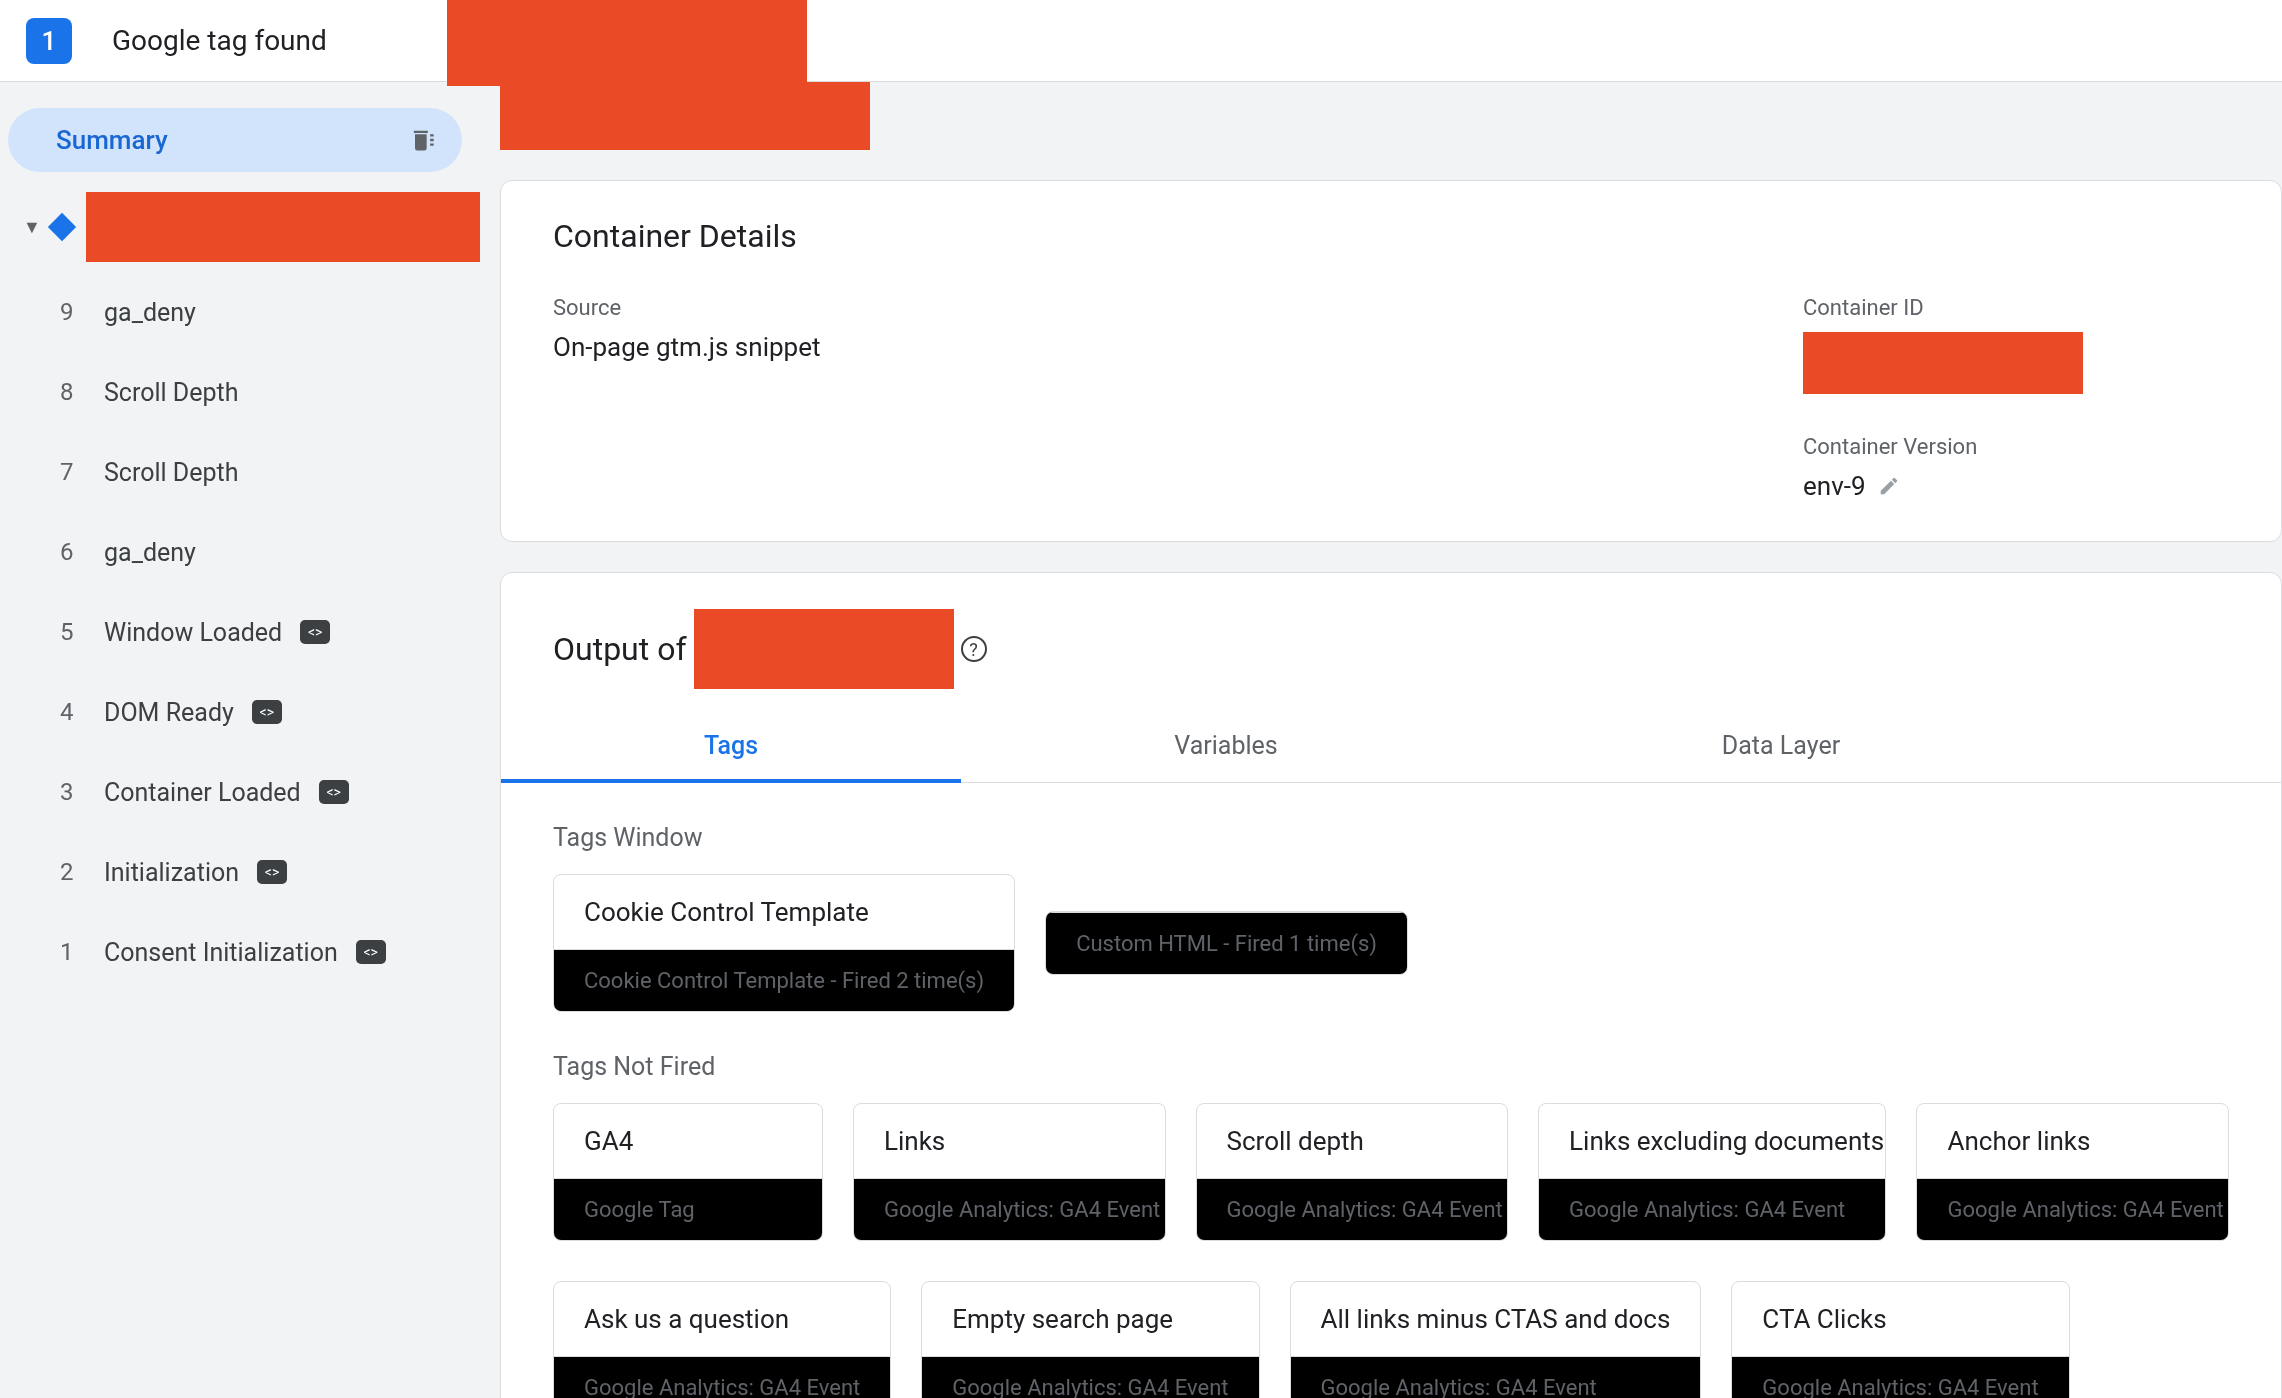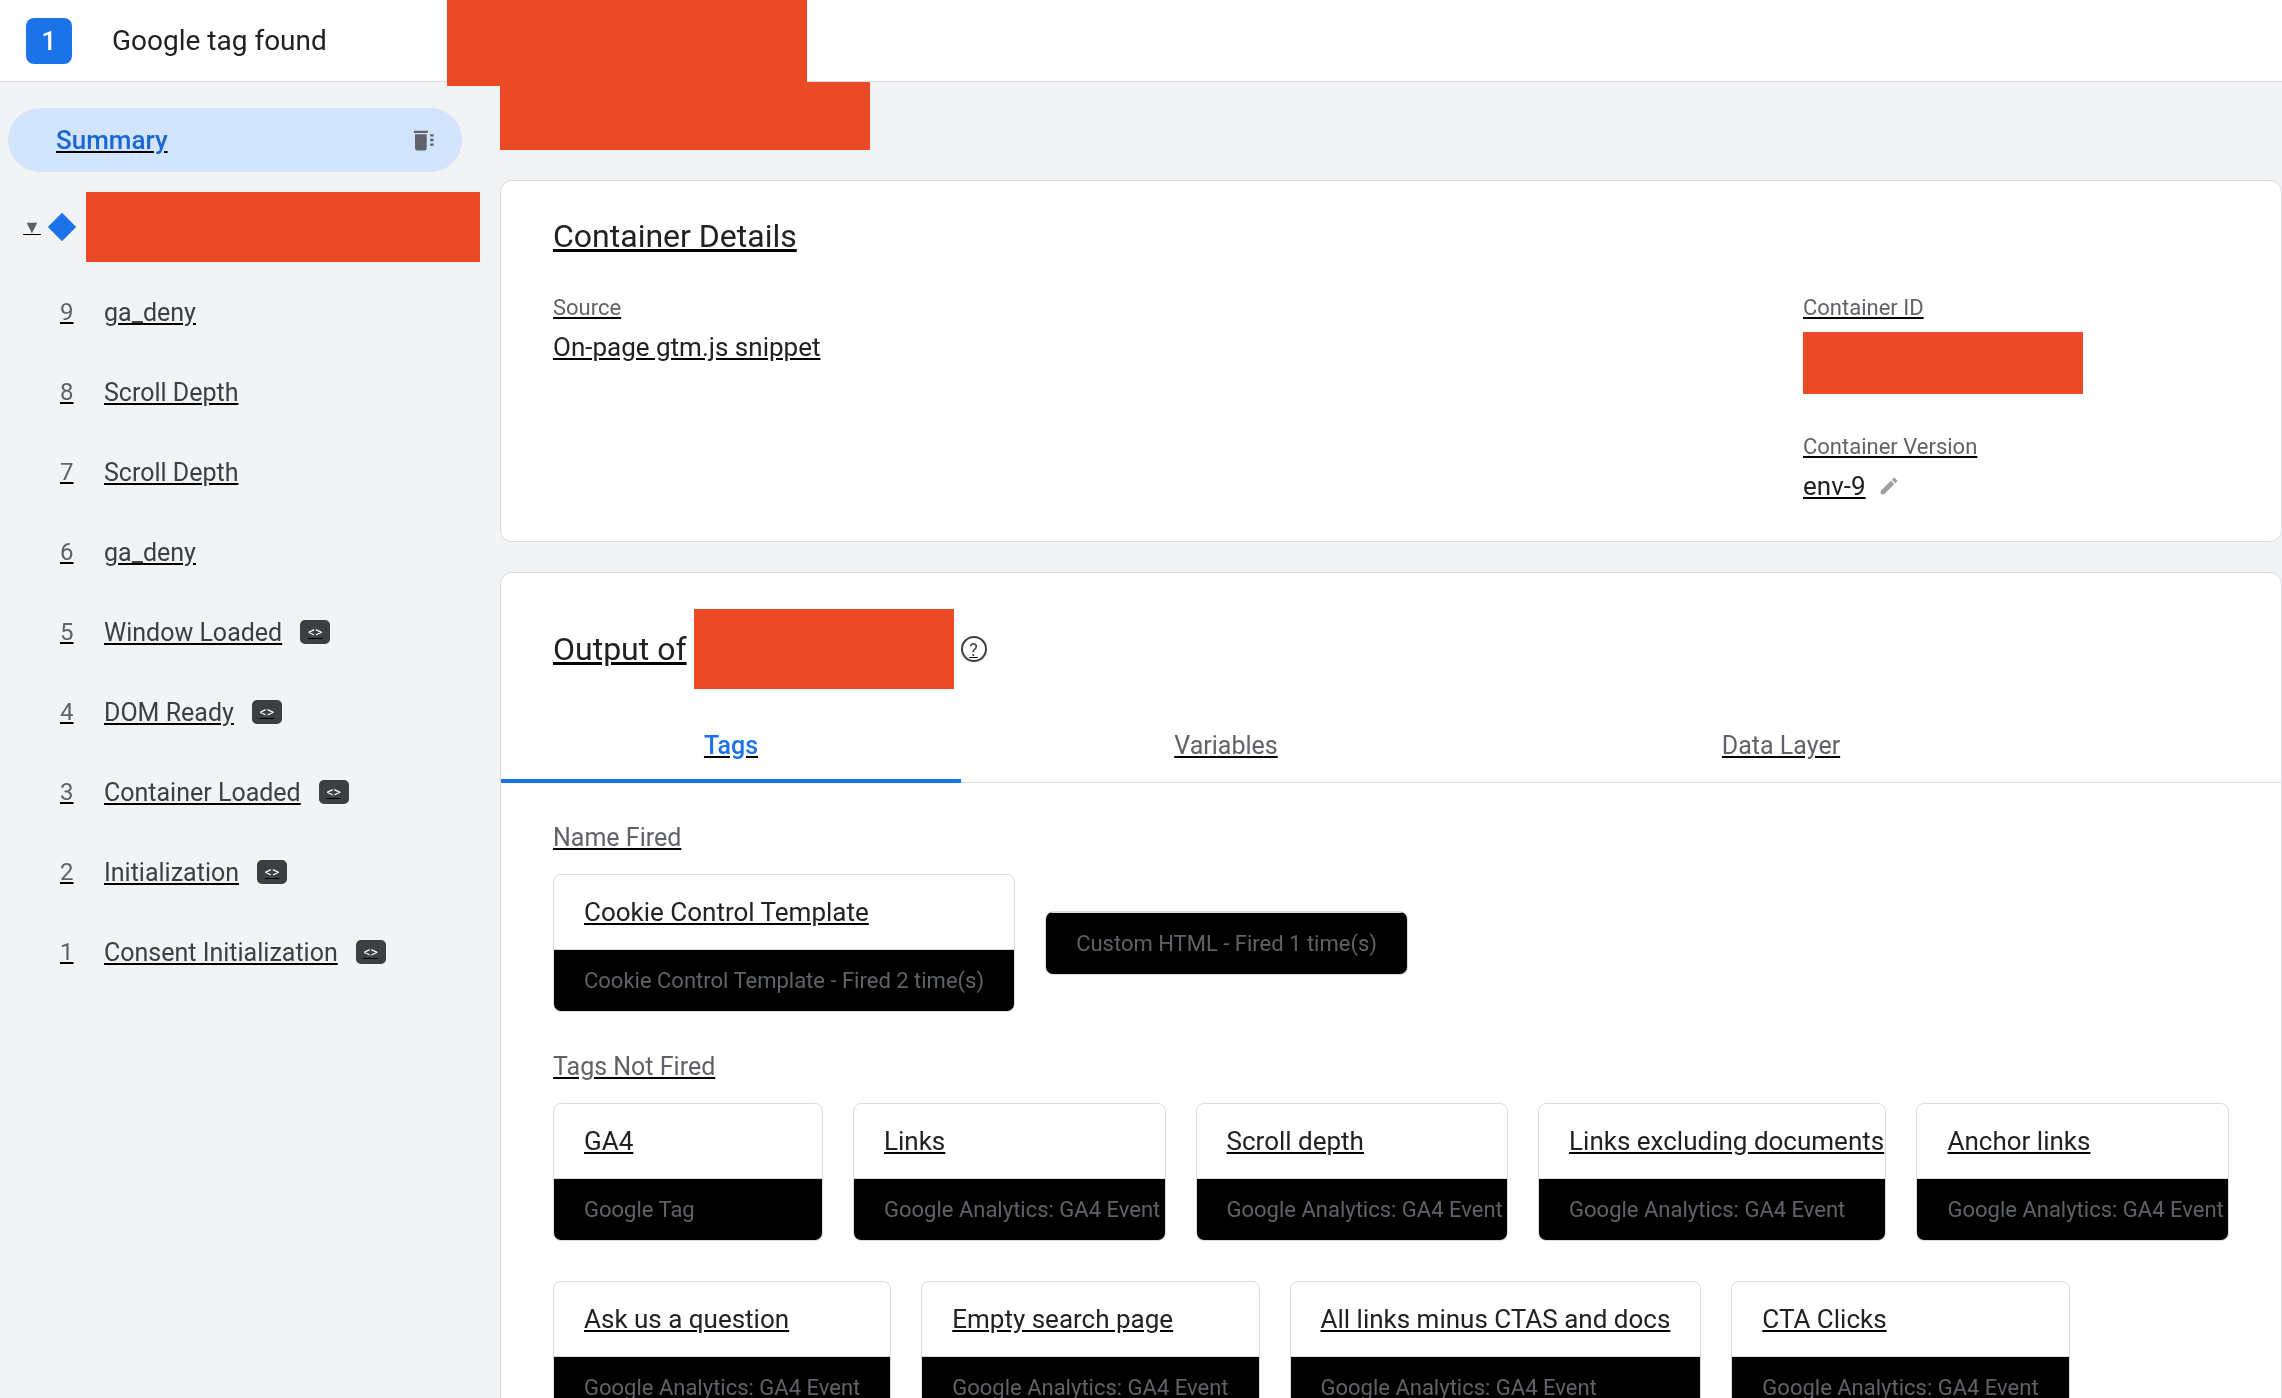--- a/index.html
+++ b/index.html
@@ -6,21 +6,21 @@
   html, body { width: 2282px; height: 1398px; font-family: "Google Sans", Roboto, Arial, sans-serif; background: #fff; overflow: hidden; }
   body { display: flex; flex-direction: column; }
 
   
   .topbar { height: 82px; display: flex; align-items: center; border-bottom: 1px solid #dadce0; padding-left: 26px; background: #fff; }
   .topbar .badge { width: 46px; height: 46px; background: #1a73e8; color: #fff; font-size: 26px; font-weight: 500; display: flex; align-items: center; justify-content: center; border-radius: 8px; margin-right: 40px; }
   .topbar .title { font-size: 28px; color: #202124; font-weight: 400; }
   .topbar .redact1 { margin-left: 120px; width: 360px; height: 90px; background: #eb4a27; position: relative; top: 0; }
 
   
-  .body { flex: 1; display: flex; min-height: 0; text-decoration: underline; }
+  .body { flex: 1; display: flex; min-height: 0; }
 
   
   .sidebar { width: 480px; background: #f1f3f4; padding-top: 26px; }
   .summary-pill { margin: 0 18px 20px 8px; height: 64px; background: #d2e3fc; border-radius: 32px; display: flex; align-items: center; padding: 0 24px 0 48px; }
   .summary-pill .label { color: #1967d2; font-size: 26px; font-weight: 500; flex: 1; }
   .summary-pill .icon { color: #5f6368; }
   .site-row { display: flex; align-items: center; height: 70px; padding-left: 12px; }
   .site-row .caret { color: #5f6368; font-size: 18px; width: 40px; text-align: center; }
   .site-row .diamond { width: 20px; height: 20px; background: #1a73e8; transform: rotate(45deg); margin-right: 14px; }
   .site-row .redact { height: 70px; flex: 1; background: #eb4a27; }
@@ -184,21 +184,21 @@
       </div>
 
       <div class="tabs">
         <div class="tab t1 active">Tags</div>
         <div class="tab t2">Variables</div>
         <div class="tab t3">Data Layer</div>
         <div class="tab t4">Consent</div>
       </div>
 
       <div class="tab-body">
-        <div class="section-label">Name Fired</div>
+        <div class="section-label">Tags Window</div>
         <div class="tag-row">
           <div class="tag-card">
             <div class="top">Cookie Control Template</div>
             <div class="bot">Cookie Control Template - Fired 2 time(s)</div>
           </div>
           <div class="tag-card">
             <div class="bot">Custom HTML - Fired 1 time(s)</div>
           </div>
         </div>
 

